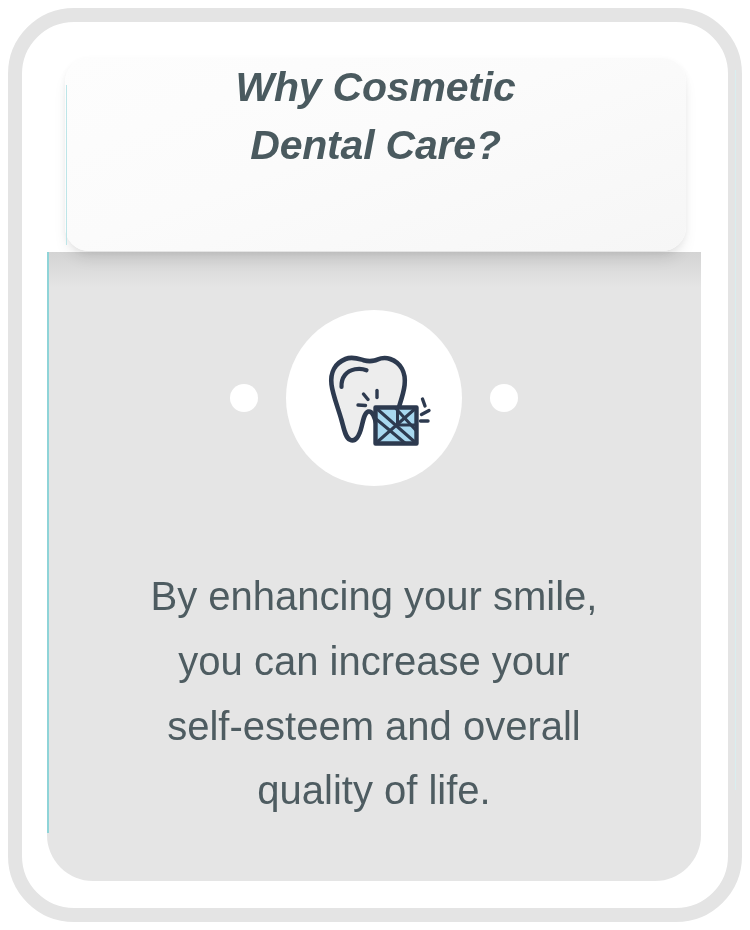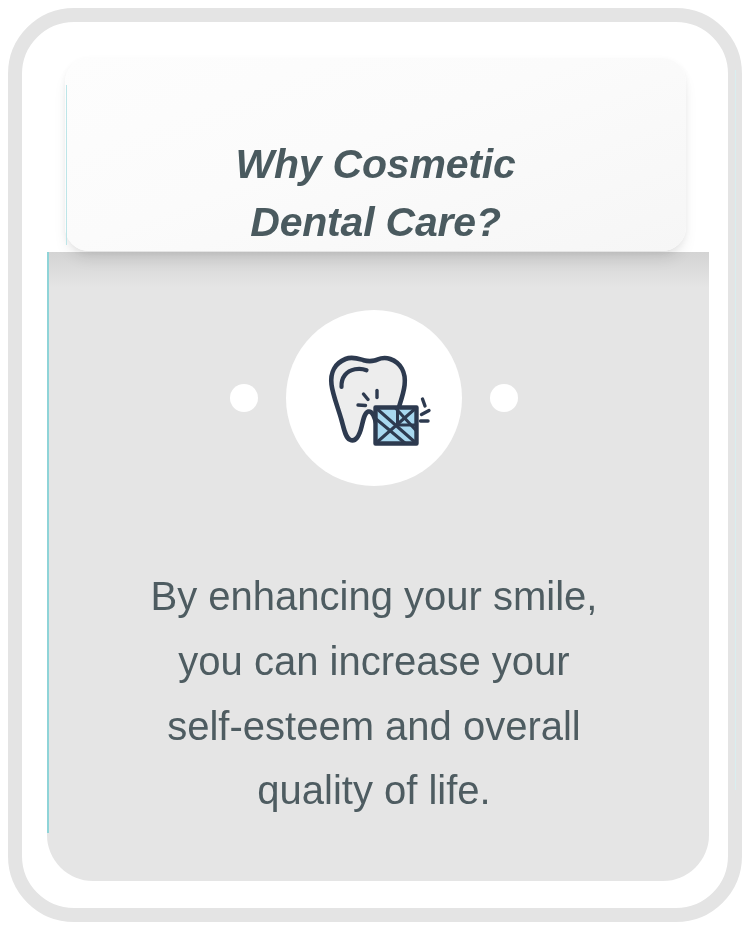--- a/index.html
+++ b/index.html
@@ -42,21 +42,21 @@
     position: absolute;
     left: 65px;
     top: 58px;
     width: 621px;
     height: 193px;
     background: linear-gradient(160deg, #fdfdfd 0%, #fbfbfb 45%, #f6f6f6 100%);
     border-radius: 24px;
     box-shadow: 0 10px 16px -4px rgba(0,0,0,0.10),
                 0 2px 6px rgba(0,0,0,0.05);
     display: flex;
-    align-items: flex-end;
+    align-items: flex-start;
     justify-content: center;
     z-index: 4;
   }
 
   .title-text {
     font-family: "Liberation Sans", sans-serif;
     font-style: italic;
     font-weight: bold;
     font-size: 41px;
     line-height: 1.42;
@@ -74,21 +74,20 @@
     top: 252px;
     width: 654px;
     height: 629px;
     background: #e5e5e5;
     border-top-left-radius: 0px;
     border-top-right-radius: 0px;
     border-bottom-left-radius: 46px;
     border-bottom-right-radius: 46px;
     z-index: 2;
     overflow: hidden;
-    padding-left: 8px;
   }
 
   
   .card-top-shade {
     position: absolute;
     left: 0; top: 0;
     width: 100%;
     height: 36px;
     background: linear-gradient(to bottom, rgba(150,150,150,0.22), rgba(150,150,150,0));
     pointer-events: none;

